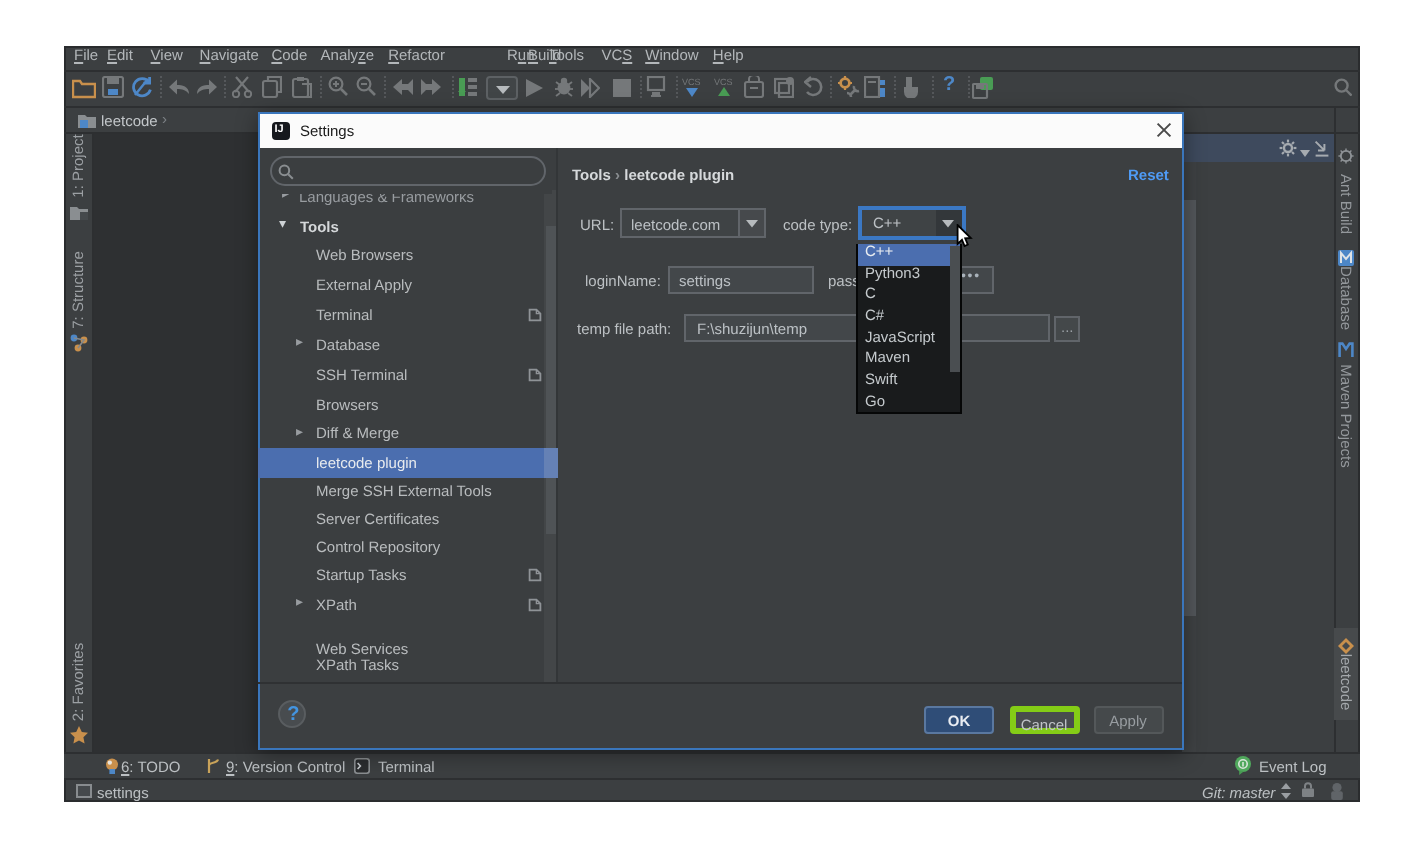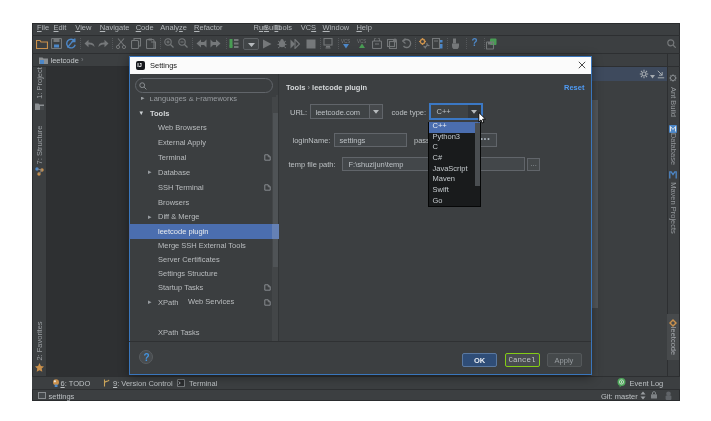--- a/index.html
+++ b/index.html
@@ -385,21 +385,21 @@
       <path d="M2.6 7.2 L2.6 9.5 L5 7.6 Z" fill="#499c54"></path>
       <circle cx="4.5" cy="4" r="2.1" fill="none" stroke="#d9e5da" stroke-width="0.8"></circle>
       <line x1="4.5" y1="3" x2="4.5" y2="5.2" stroke="#d9e5da" stroke-width="0.8"></line>
     </svg>
 </div>
 <div class="txt" style="left:629.5px;top:378.5px;">Event Log</div>
 
 <div class="hline" style="left:32px;top:389px;width:648px;background:#2d2f31;"></div>
 <div class="abs" style="left:38px;top:391.5px;width:8px;height:7px;border:1px solid #888c8f;background:#45494c;"></div>
 <div class="txt" style="left:48.5px;top:391.5px;">settings</div>
-<div class="txt" style="left:601px;top:391.5px;">Git: master</div>
+<div class="txt" style="left:601px;top:391.5px;font-style:italic;">Git: master</div>
 <div class="abs" style="left:640px;top:391px;width:6px;height:9px;">
  <svg width="6" height="9">
       <path d="M3 0.5 L5.5 3.5 L0.5 3.5 Z" fill="#9a9ea2"></path>
       <path d="M3 8.5 L5.5 5.5 L0.5 5.5 Z" fill="#9a9ea2"></path>
     </svg>
 </div>
 <div class="abs" style="left:650px;top:391px;width:8px;height:8px;">
  <svg width="8" height="8">
       <rect x="1" y="3.2" width="6" height="4.3" rx="0.5" fill="#7e8285"></rect>
       <path d="M2.5 3.2 L2.5 2 A1.5 1.4 0 0 1 5.5 2 L5.5 3.2" stroke="#7e8285" stroke-width="1" fill="none"></path>
@@ -462,49 +462,49 @@
         <path d="M0.8 0.8 L4.2 0.8 L6.2 2.8 L6.2 6.2 L0.8 6.2 Z" fill="none" stroke="#8f9397" stroke-width="0.9"></path>
         <path d="M4.2 0.8 L4.2 2.8 L6.2 2.8" fill="none" stroke="#8f9397" stroke-width="0.7"></path>
       </svg>
     </div>
     <div class="txt" style="left:158px;top:197.5px;color:#b9bcbe;">Browsers</div>
     <div class="txt" style="left:148px;top:211.5px;color:#989ca0;font-size:7px;">▸</div>
     <div class="txt" style="left:158px;top:212px;color:#b9bcbe;">Diff &amp; Merge</div>
     <div class="txt" style="left:158px;top:226.5px;color:#e8ebee;">leetcode plugin</div>
     <div class="txt" style="left:158px;top:240.5px;color:#b9bcbe;">Merge SSH External Tools</div>
     <div class="txt" style="left:158px;top:255px;color:#b9bcbe;">Server Certificates</div>
-    <div class="txt" style="left:158px;top:269px;color:#b9bcbe;">Settings Structure</div>
+    <div class="txt" style="left:158px;top:269px;color:#b9bcbe;">Control Repository</div>
     <div class="txt" style="left:158px;top:283px;color:#b9bcbe;">Startup Tasks</div>
     <div class="abs" style="left:263.5px;top:284px;width:7px;height:7px;">
       <svg width="7" height="7">
         <path d="M0.8 0.8 L4.2 0.8 L6.2 2.8 L6.2 6.2 L0.8 6.2 Z" fill="none" stroke="#8f9397" stroke-width="0.9"></path>
         <path d="M4.2 0.8 L4.2 2.8 L6.2 2.8" fill="none" stroke="#8f9397" stroke-width="0.7"></path>
       </svg>
     </div>
     <div class="txt" style="left:148px;top:297px;color:#989ca0;font-size:7px;">▸</div>
     <div class="txt" style="left:158px;top:297.5px;color:#b9bcbe;">XPath</div>
     <div class="abs" style="left:263.5px;top:298.5px;width:7px;height:7px;">
       <svg width="7" height="7">
         <path d="M0.8 0.8 L4.2 0.8 L6.2 2.8 L6.2 6.2 L0.8 6.2 Z" fill="none" stroke="#8f9397" stroke-width="0.9"></path>
         <path d="M4.2 0.8 L4.2 2.8 L6.2 2.8" fill="none" stroke="#8f9397" stroke-width="0.7"></path>
       </svg>
     </div>
-    <div class="txt" style="left:158px;top:297px;color:#b9bcbe;margin-left:30px;">Web Services</div>
+    <div class="txt" style="left:158px;top:320px;color:#b9bcbe;">Web Services</div>
     <div class="txt" style="left:158px;top:327.5px;color:#b9bcbe;">XPath Tasks</div>
   </div>
 <div class="abs" style="left:130px;top:92.5px;width:146px;height:4px;background:#3b3e40;z-index:5;"></div>
 
 <div class="hline" style="left:129px;top:341px;width:462px;background:#2f3133;"></div>
 <div class="abs" style="left:139px;top:350px;width:14px;height:14px;border-radius:50%;background:#484c4f;border:1px solid #595d60;">
   <div style="position:absolute;left:3.6px;top:1.2px;font-size:10px;font-weight:bold;color:#4394e0;font-family:'Liberation Sans',sans-serif;">?</div>
 </div>
 <div class="abs" style="left:462px;top:352.5px;width:35px;height:14px;background:#2f4d77;border:1px solid #5a78a0;border-radius:2px;">
     <div class="txt" style="left:0;right:0;top:2px;text-align:center;position:absolute;font-weight:bold;color:#e8ecf2;">OK</div>
   </div>
-<div class="abs" style="left:504.5px;top:352.5px;width:35px;height:14px;background:#484c4e;border:1px solid #84cc16;border-radius:2px;font-family:Liberation Mono, monospace;">
+<div class="abs" style="left:504.5px;top:352.5px;width:35px;height:14px;background:#484c4e;border:3px solid #84cc16;border-radius:2px;">
     <div class="txt" style="left:0;right:0;top:2px;text-align:center;position:absolute;color:#c0c4c8;">Cancel</div>
   </div>
 <div class="abs" style="left:546.5px;top:352.5px;width:35px;height:14px;background:#45494b;border:1px solid #54585a;border-radius:2px;">
     <div class="txt" style="left:0;right:0;top:2px;text-align:center;position:absolute;color:#989da1;">Apply</div>
   </div>
 
 <div class="txt" style="left:286px;top:82.5px;font-weight:bold;color:#d6d9db;">Tools <span style="color:#8a8e91;">›</span> leetcode plugin</div>
 <div class="txt" style="left:564px;top:82.5px;font-weight:bold;color:#4f9bf5;">Reset</div>
 
 <div class="txt" style="left:290px;top:107.5px;">URL:</div>

